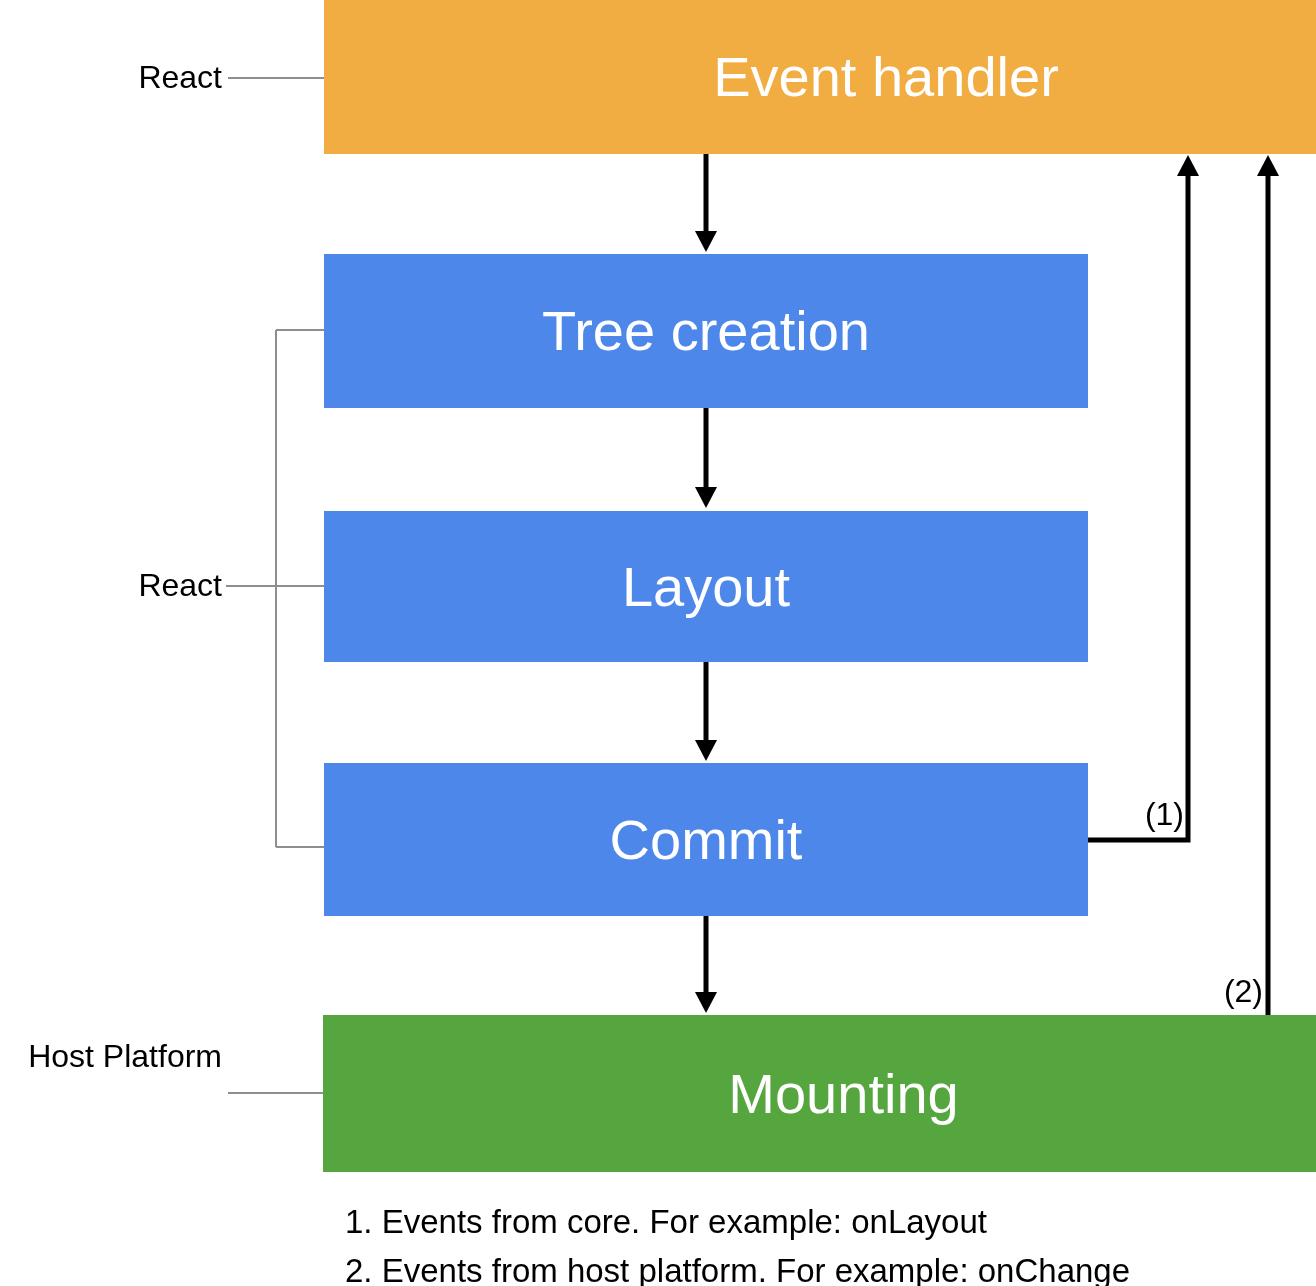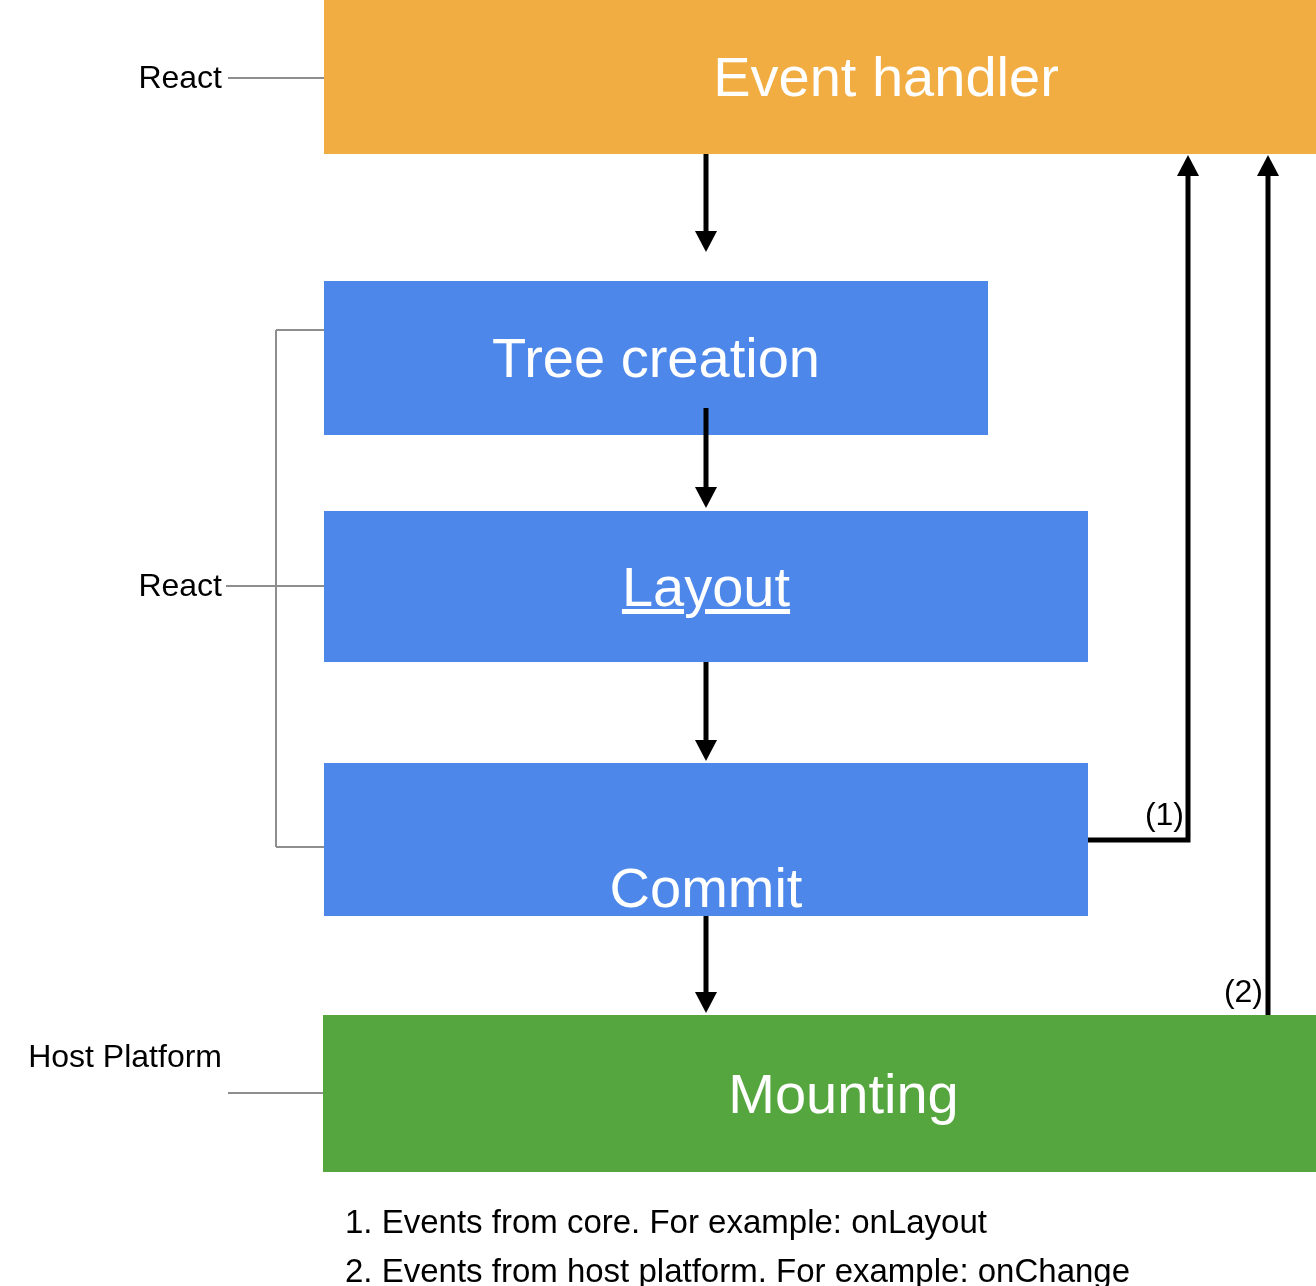--- a/index.html
+++ b/index.html
@@ -83,29 +83,29 @@
 </style>
 </head>
 <body>
 
 <div id="canvas">
 
   <div class="box orange" style="left:324px; top:0; width:1124px; height:154px;">
     <span>Event handler</span>
   </div>
 
-  <div class="box blue" style="left:324px; top:254px; width:664px; height:154px;margin-top:27px;">
+  <div class="box blue" style="left:324px; top:254px; width:764px; height:154px;">
     <span>Tree creation</span>
   </div>
 
-  <div class="box blue" style="left:324px; top:511px; width:764px; height:151px;text-decoration:underline;">
+  <div class="box blue" style="left:324px; top:511px; width:764px; height:151px;">
     <span>Layout</span>
   </div>
 
-  <div class="box blue" style="left:324px; top:763px; width:764px; height:153px;align-items:flex-end;">
+  <div class="box blue" style="left:324px; top:763px; width:764px; height:153px;">
     <span>Commit</span>
   </div>
 
   <div class="box green" style="left:323px; top:1015px; width:993px; height:157px;">
     <span>Mounting</span>
   </div>
 
   <div class="side-label" style="top:78px;">React</div>
   <div class="side-label" style="top:586px;">React</div>
   <div class="side-label" style="top:1057px;">Host Platform</div>

